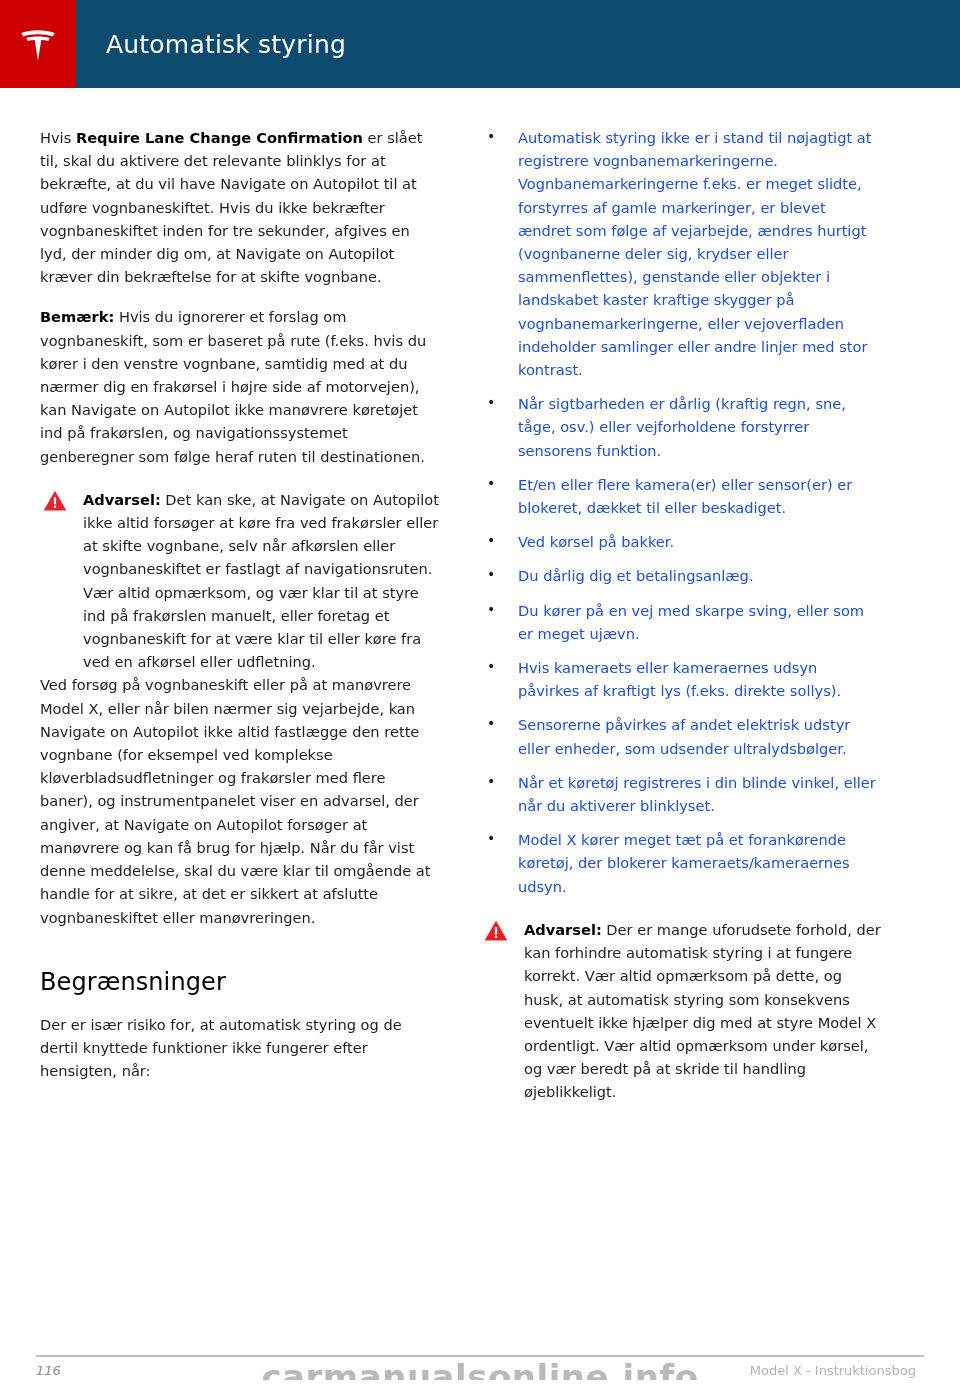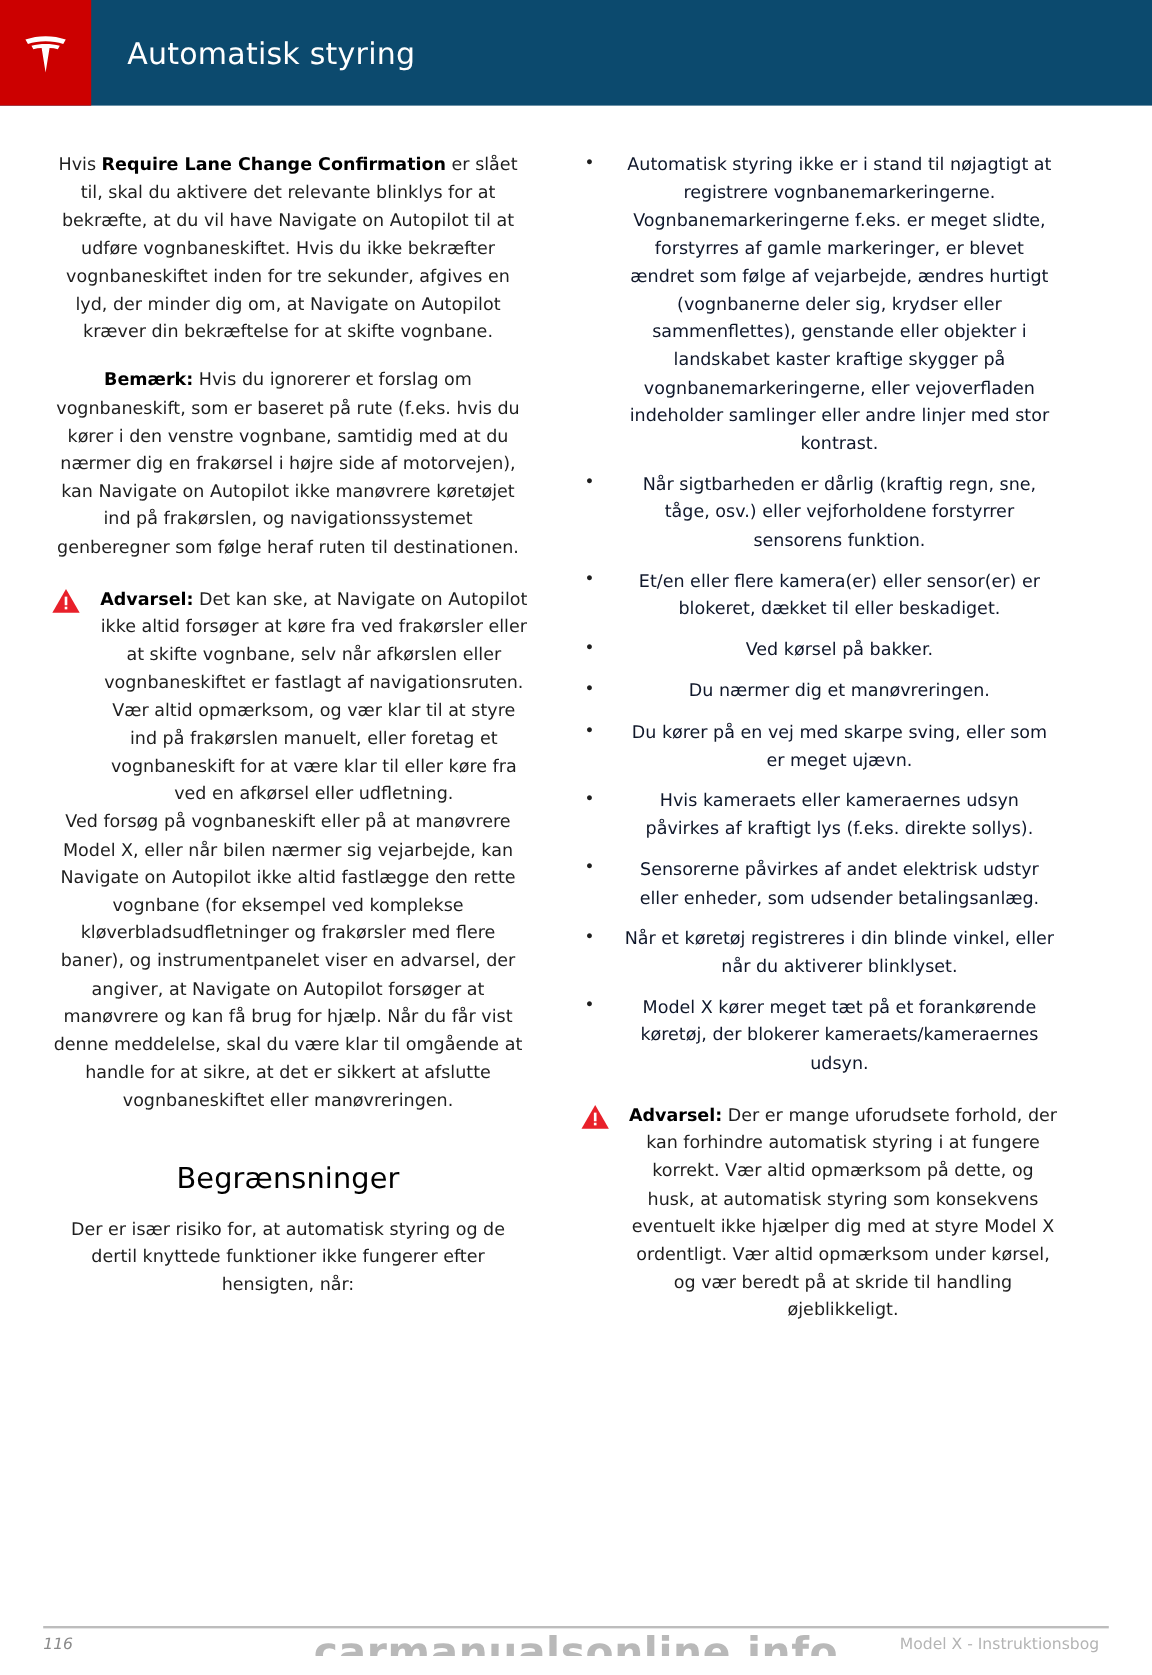--- a/index.html
+++ b/index.html
@@ -55,21 +55,20 @@
     position: absolute;
     top: 38px;
     left: 40px;
     width: 880px;
     display: flex;
     gap: 41px;
   }
   .col {
     width: 400px;
     flex: none;
-    text-align: center;
   }
 
   p.body {
     margin: 0 0 0 0;
     font-size: 14.6px;
     line-height: 23.2px;
     color: #1e1e1e;
   }
   p.body + p.body { margin-top: 17px; }
 
@@ -115,21 +114,21 @@
     list-style: none;
     margin: 0;
     padding: 0;
   }
   ul.bullets li {
     position: relative;
     padding-left: 37px;
     margin-bottom: 11px;
     font-size: 14.6px;
     line-height: 23.2px;
-    color: #0f172a;
+    color: #1d4ed8;
   }
   ul.bullets li::before {
     content: "\2022";
     position: absolute;
     left: 6px;
     top: -1px;
     font-size: 14px;
     color: #1e1e1e;
   }
 
@@ -228,24 +227,24 @@
       <p class="body">Der er især risiko for, at automatisk styring og de dertil knyttede funktioner ikke fungerer efter hensigten, når:</p>
     </div>
 
     <div class="col">
 
       <ul class="bullets">
         <li>Automatisk styring ikke er i stand til nøjagtigt at registrere vognbanemarkeringerne. Vognbanemarkeringerne f.eks. er meget slidte, forstyrres af gamle markeringer, er blevet ændret som følge af vejarbejde, ændres hurtigt (vognbanerne deler sig, krydser eller sammenflettes), genstande eller objekter i landskabet kaster kraftige skygger på vognbanemarkeringerne, eller vejoverfladen indeholder samlinger eller andre linjer med stor kontrast.</li>
         <li>Når sigtbarheden er dårlig (kraftig regn, sne, tåge, osv.) eller vejforholdene forstyrrer sensorens funktion.</li>
         <li>Et/en eller flere kamera(er) eller sensor(er) er blokeret, dækket til eller beskadiget.</li>
         <li>Ved kørsel på bakker.</li>
-        <li>Du nærmer dig et manøvreringen.</li>
+        <li>Du dårlig dig et betalingsanlæg.</li>
         <li>Du kører på en vej med skarpe sving, eller som er meget ujævn.</li>
         <li>Hvis kameraets eller kameraernes udsyn påvirkes af kraftigt lys (f.eks. direkte sollys).</li>
-        <li>Sensorerne påvirkes af andet elektrisk udstyr eller enheder, som udsender betalingsanlæg.</li>
+        <li>Sensorerne påvirkes af andet elektrisk udstyr eller enheder, som udsender ultralydsbølger.</li>
         <li>Når et køretøj registreres i din blinde vinkel, eller når du aktiverer blinklyset.</li>
         <li>Model X kører meget tæt på et forankørende køretøj, der blokerer kameraets/kameraernes udsyn.</li>
       </ul>
 
       <div class="warning">
         <div class="warning-icon">
           <svg width="24" height="22" viewBox="0 0 24 22" aria-hidden="true">
             <path fill="#e8202a" d="M12 0.8 L23.4 20.6 H0.6 Z"></path>
             <rect x="10.9" y="7.2" width="2.2" height="7.2" fill="#ffffff"></rect>
             <rect x="10.9" y="15.6" width="2.2" height="2.2" fill="#ffffff"></rect>

